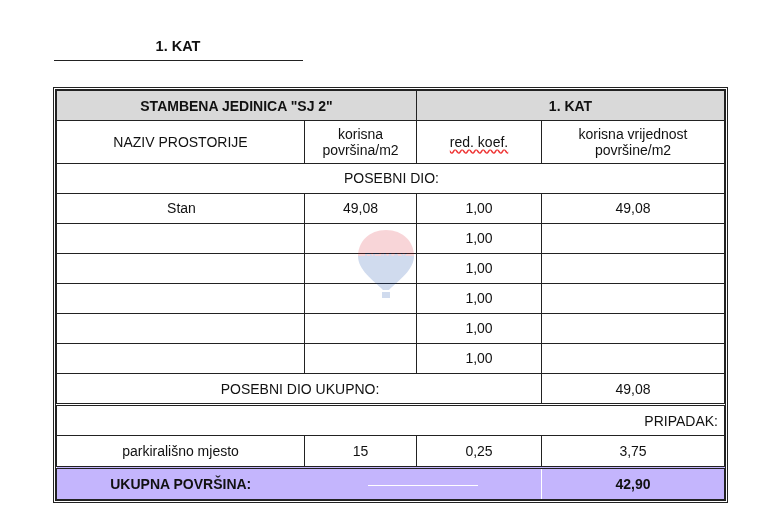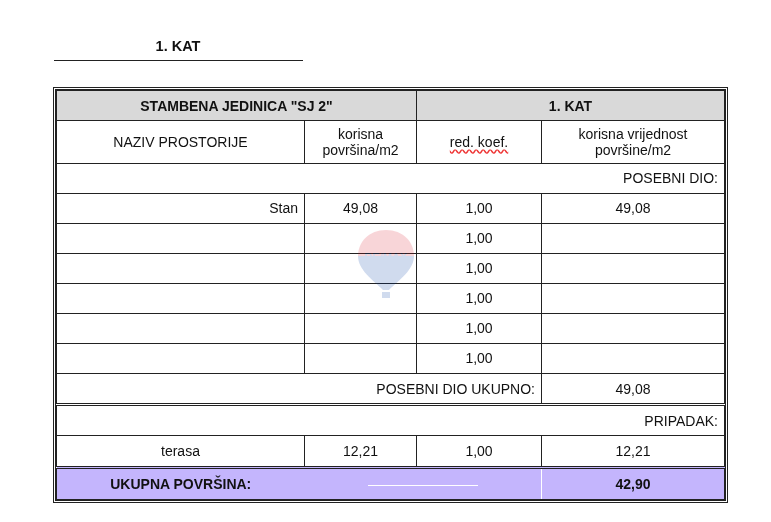--- a/index.html
+++ b/index.html
@@ -6,21 +6,21 @@
   body { width:771px; height:522px; position:relative; overflow:hidden;
          font-family:"Liberation Sans", sans-serif; color:#111; font-size:14px; }
   .page-heading { position:absolute; left:54px; top:38px; width:248px; text-align:center;
                   font-weight:bold; font-size:14.5px; }
   .heading-rule { position:absolute; left:54px; top:60px; width:249px; height:1px; background:#222; }
   .tbl-wrap { position:absolute; left:53px; top:87px; width:669px; height:410px;
               border:3px double #222; }
   table { border-collapse:collapse; width:100%; height:100%; table-layout:fixed; }
   td { border:1px solid #222; padding:0 6px; font-size:14px; line-height:16px;text-align:right; }
   .c { text-align:center; }
-  .l { text-align:right; padding-left:8px; }
+  .l { text-align:center; padding-left:8px; }
   .hdr { background:#d9d9d9; font-weight:bold; height:26px; }
   .sub td { height:36px; }
   .row26 td { height:25px; }
   .ukupno-row td { border-bottom:3px double #222; }
   .total td { background:#c4b5fd; font-weight:bold; height:26px; border-top:3px double #222; }
   .spell { text-decoration: underline wavy #e33; text-underline-offset:2px; }
   .gap-line { display:inline-block; width:110px; height:1px; background:#fff; vertical-align:middle; }
   .watermark { position:absolute; left:355px; top:228px; width:62px; height:72px; opacity:0.18;
                pointer-events:none; }
 </style>
@@ -89,24 +89,24 @@
     <td class="c"></td>
   </tr>
   <tr class="row26 ukupno-row">
     <td colspan="3" class="l">POSEBNI DIO UKUPNO:</td>
     <td class="c" style="border-left:none">49,08</td>
   </tr>
   <tr class="row26">
     <td colspan="4" style="padding-left:86px">PRIPADAK:</td>
   </tr>
   <tr class="row26">
-    <td class="c">terasa</td>
-    <td class="c">12,21</td>
-    <td class="c">1,00</td>
-    <td class="c">12,21</td>
+    <td class="c">parkirališno mjesto</td>
+    <td class="c">15</td>
+    <td class="c">0,25</td>
+    <td class="c">3,75</td>
   </tr>
   <tr class="total">
     <td class="c" style="border-right:none">UKUPNA POVRŠINA:</td>
     <td colspan="2" class="c" style="border-left:none;border-right:1px solid #fff"><span class="gap-line"></span></td>
     <td class="c" style="border-left:1px solid #fff">42,90</td>
   </tr>
 </tbody>
     </table>
 </div>
 

